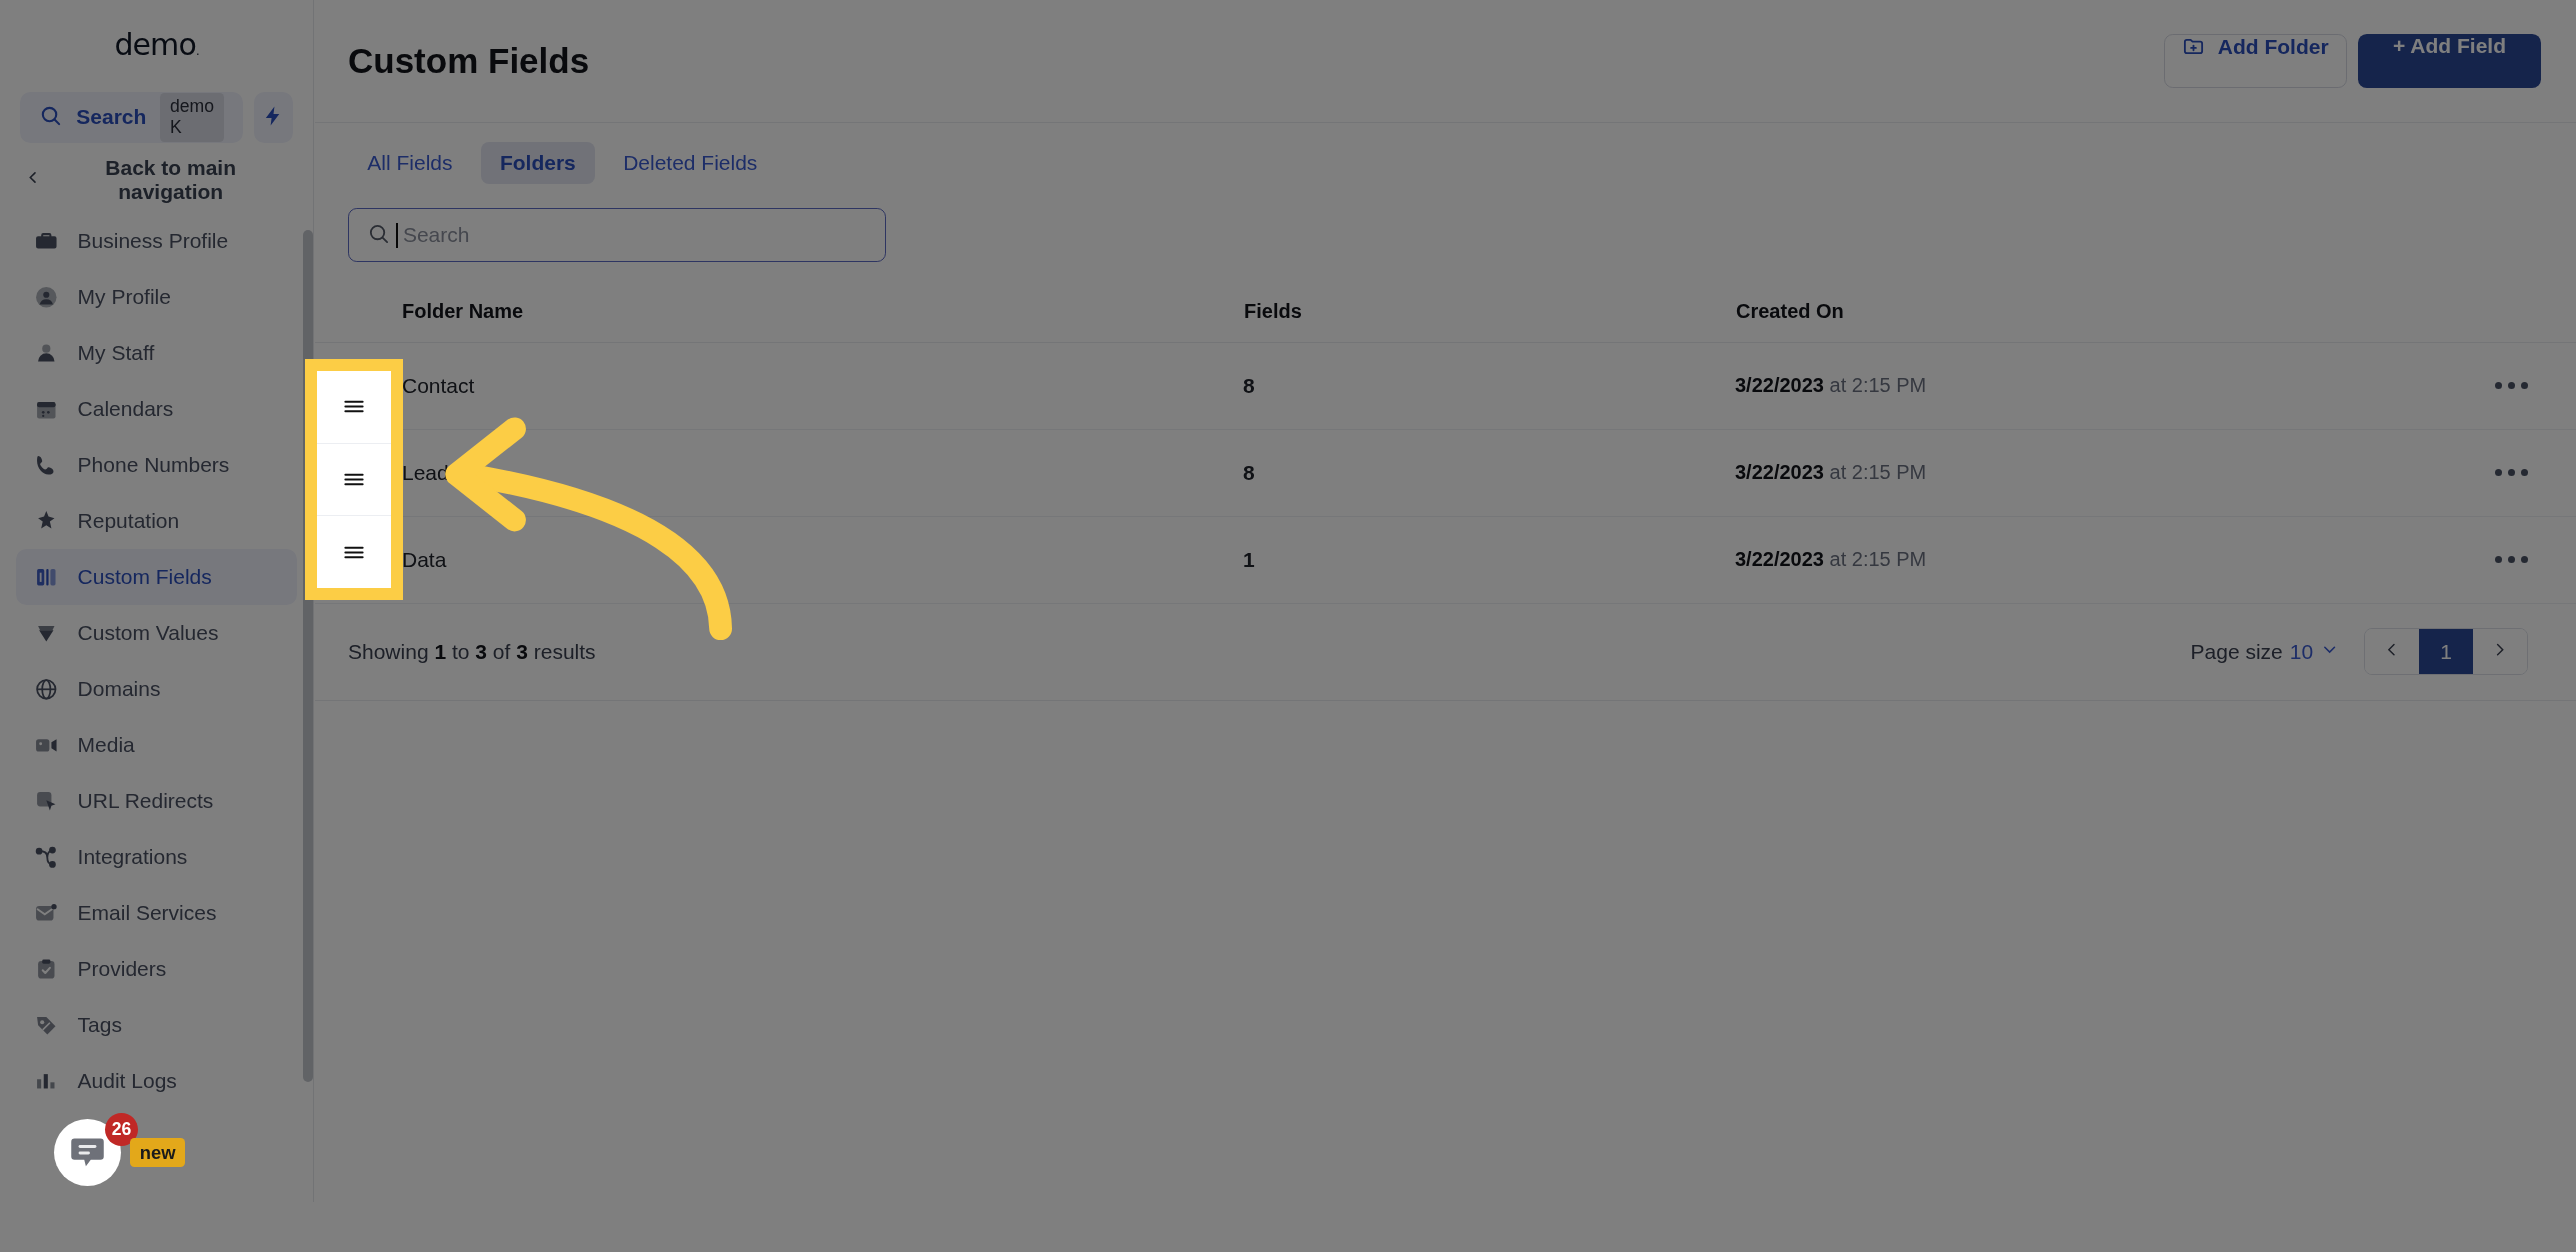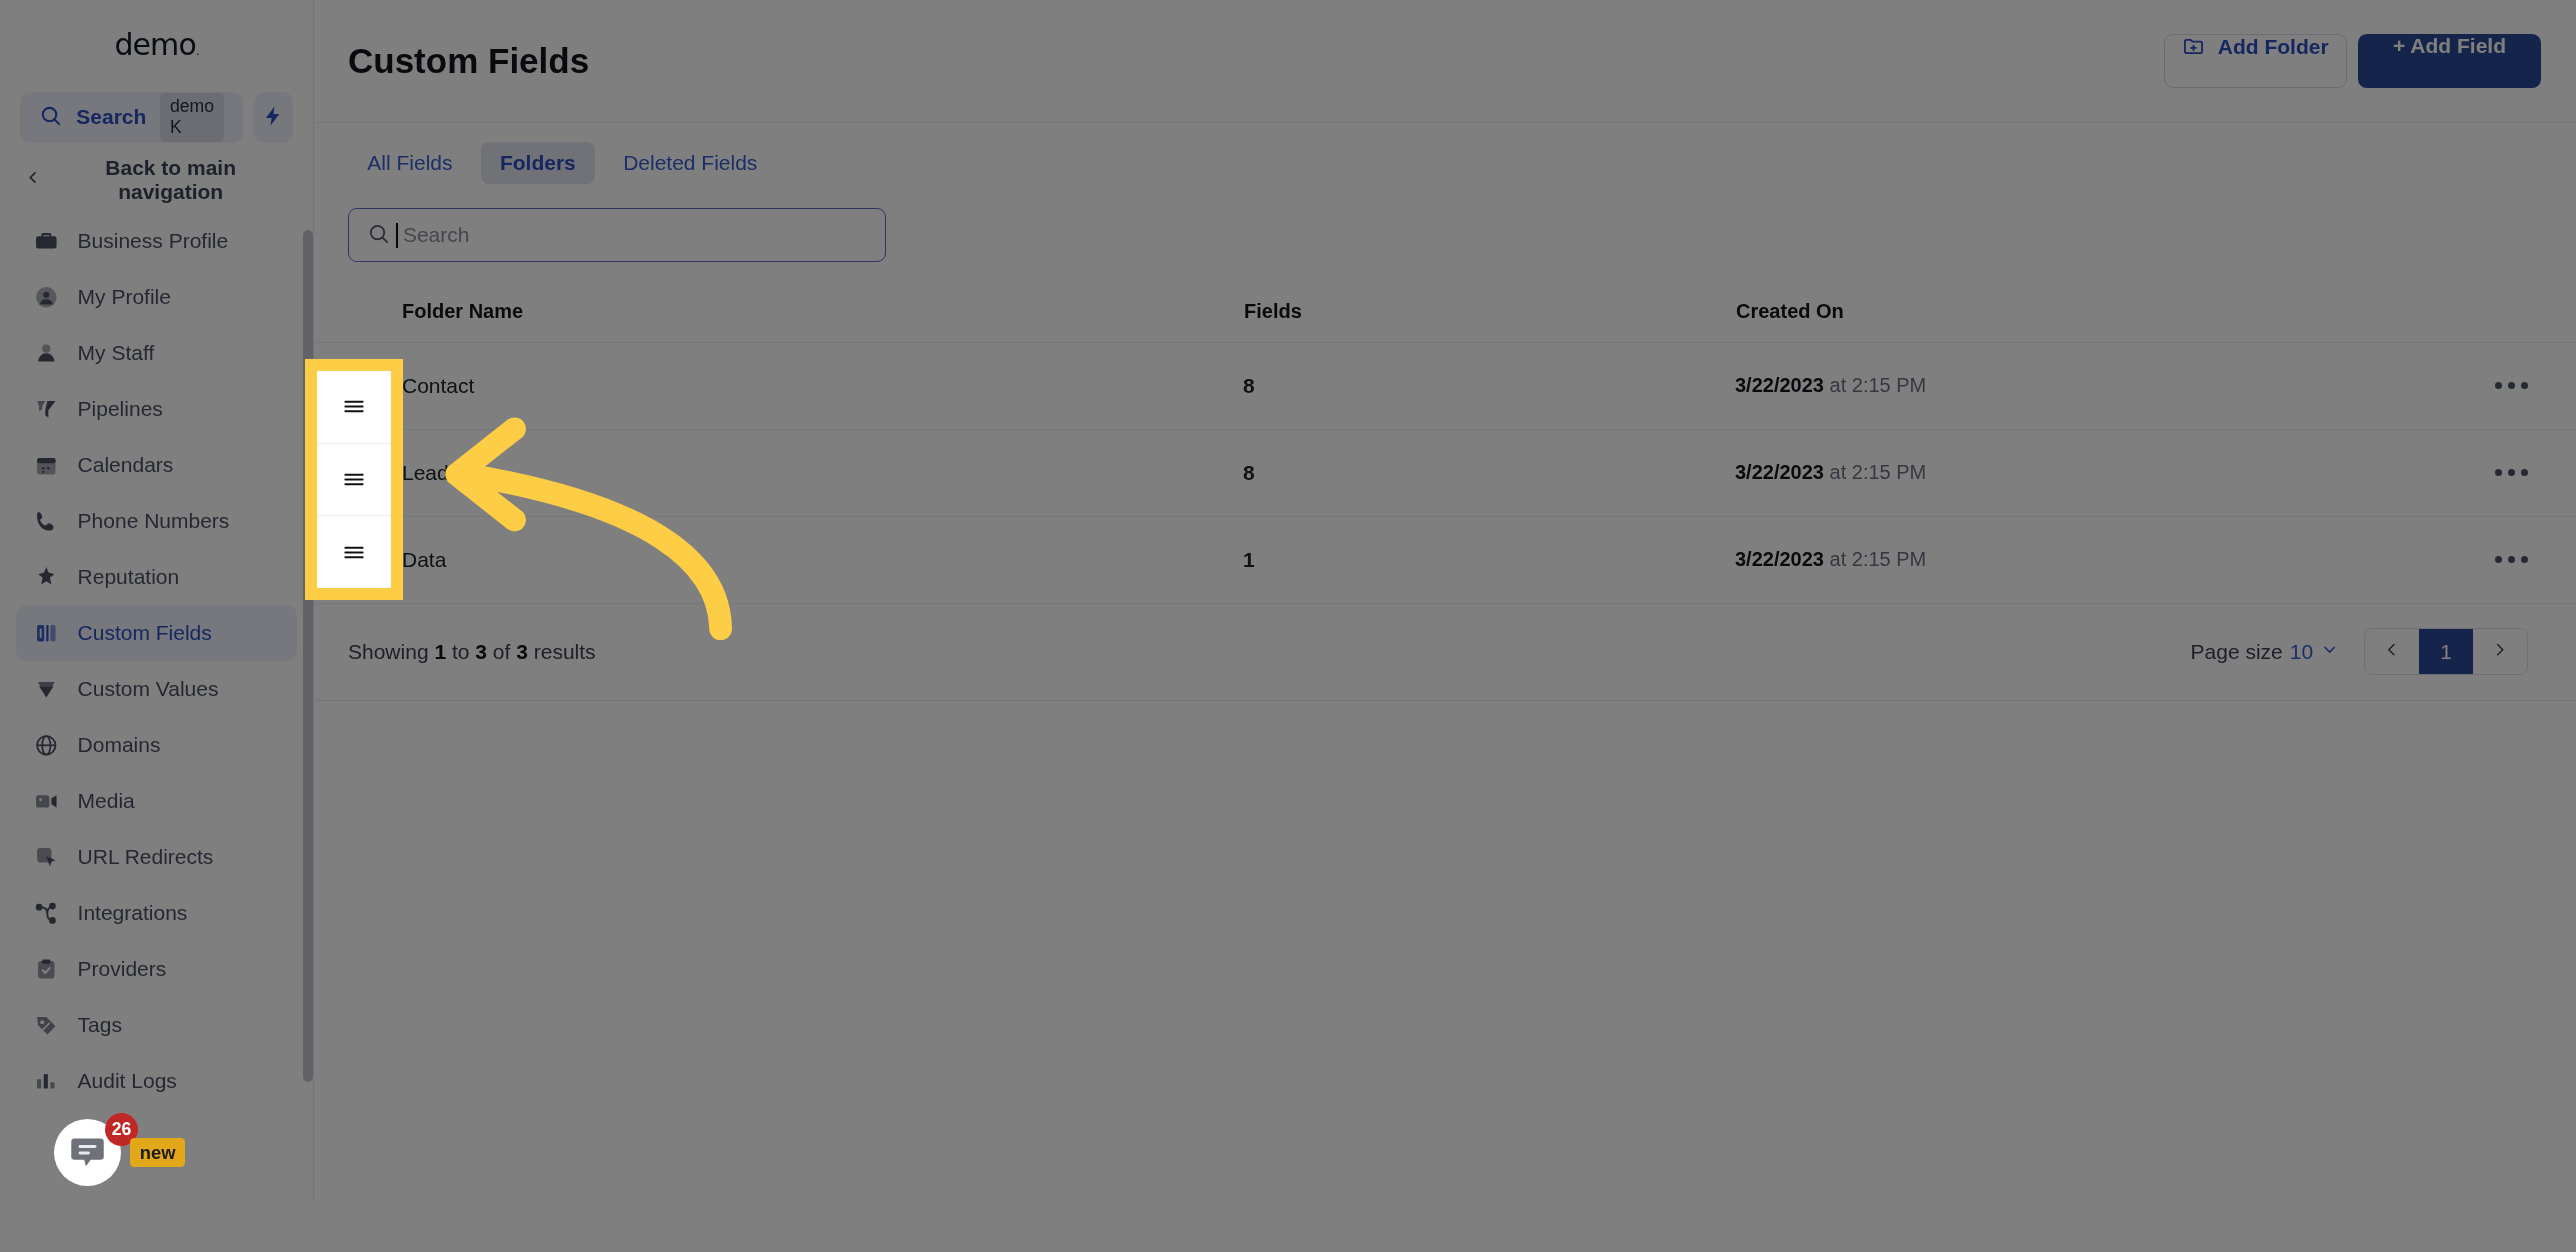--- a/index.html
+++ b/index.html
@@ -268,29 +268,20 @@
       <div class="nav-item">
         <span class="nav-icon">
           <svg width="24.6" height="24.6" viewBox="0 0 24 24" fill="currentColor">
               <circle cx="12" cy="7.5" r="4" opacity=".5"></circle>
               <path d="M4 20a8 8 0 0 1 16 0z"></path>
             </svg>
         </span>
         <span class="nav-label">My Staff</span>
       </div>
 
-      <div class="nav-item">
-        <span class="nav-icon">
-          <svg width="24.6" height="24.6" viewBox="0 0 24 24" fill="currentColor">
-              <path d="M3 4h8l-3 5v3l-3 2V9L3 4z" opacity=".65"></path>
-              <path d="M13 4h8l-7 9v7l-3-2v-5z"></path>
-            </svg>
-        </span>
-        <span class="nav-label">Pipelines</span>
-      </div>
 
       <div class="nav-item">
         <span class="nav-icon">
           <svg width="24.6" height="24.6" viewBox="0 0 24 24" fill="currentColor">
               <rect x="3" y="5" width="18" height="16" rx="2" opacity=".5"></rect>
               <rect x="3" y="5" width="18" height="5" rx="2"></rect>
               <circle cx="9" cy="15" r="1.3"></circle>
               <circle cx="14" cy="15" r="1.3"></circle>
               <circle cx="9" cy="18.5" r="1.1"></circle>
             </svg>
@@ -375,20 +366,30 @@
           <svg width="24.6" height="24.6" viewBox="0 0 24 24" fill="none" stroke="currentColor" stroke-width="1.8">
               <circle cx="5" cy="6" r="2.4" fill="currentColor"></circle>
               <circle cx="18" cy="5" r="2.4" fill="currentColor"></circle>
               <circle cx="18" cy="19" r="2.4" fill="currentColor"></circle>
               <path d="M5 6c5 0 8 1 8 6.5S16 19 18 19M13 12c0-5 3-6.5 5-7"></path>
             </svg>
         </span>
         <span class="nav-label">Integrations</span>
       </div>
 
+      <div class="nav-item">
+        <span class="nav-icon">
+          <svg width="24.6" height="24.6" viewBox="0 0 24 24" fill="currentColor">
+              <rect x="2" y="5" width="17" height="14" rx="3" opacity=".6"></rect>
+              <path d="M3.5 8l7 5 7-5" fill="none" stroke="#fff" stroke-width="1.8" stroke-linecap="round"></path>
+              <circle cx="19.5" cy="5.5" r="2.6"></circle>
+            </svg>
+        </span>
+        <span class="nav-label">Email Services</span>
+      </div>
 
       <div class="nav-item">
         <span class="nav-icon">
           <svg width="24.6" height="24.6" viewBox="0 0 24 24" fill="currentColor">
               <rect x="4" y="4" width="16" height="17" rx="3" opacity=".6"></rect>
               <rect x="8" y="2.5" width="8" height="4" rx="1.4"></rect>
               <path d="M8.5 13l2.5 2.6 4.5-5" fill="none" stroke="#fff" stroke-width="2" stroke-linecap="round" stroke-linejoin="round"></path>
             </svg>
         </span>
         <span class="nav-label">Providers</span>

